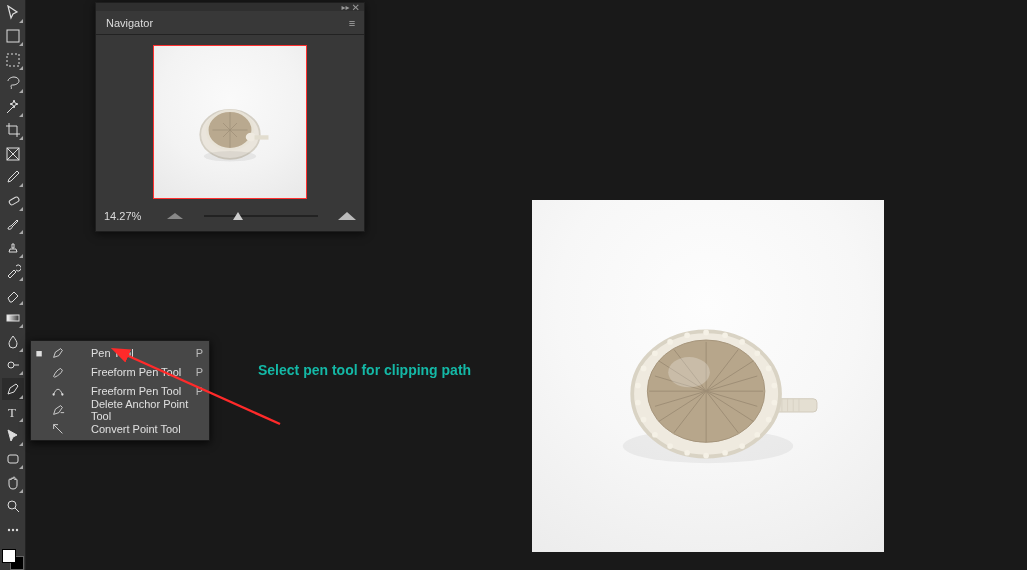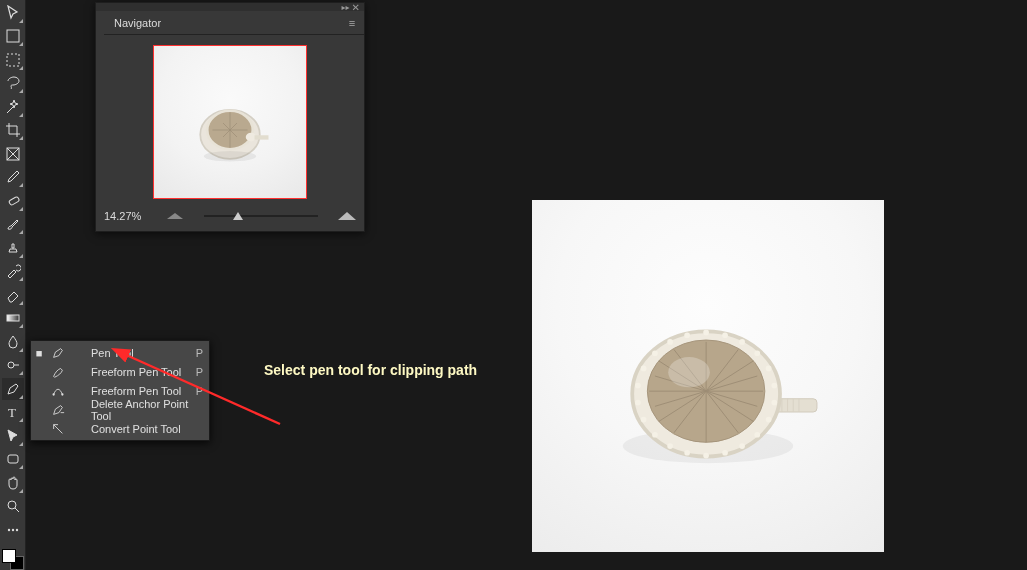--- a/index.html
+++ b/index.html
@@ -84,21 +84,20 @@
   gap: 2px;
   padding-right: 4px;
   color: #999;
   font-size: 8px;
 }
 .nav-tabs {
   display: flex;
   align-items: center;
   height: 24px;
   border-bottom: 1px solid #222;
-  margin-left: 8px;
 }
 .nav-tab {
   padding: 4px 10px;
   font-size: 11px;
   color: #ddd;
   background: #383838;
 }
 .nav-menu {
   margin-left: auto;
   width: 24px;
@@ -179,24 +178,23 @@
 .flyout-row .fi { width: 18px; display: inline-flex; justify-content: center; }
 .flyout-row .fi svg { width: 14px; height: 14px; }
 .flyout-row .lbl { flex: 1; font-size: 11px; padding-left: 18px; }
 .flyout-row .kb { color: #bbb; font-size: 11px; }
 
 
 .annotation {
   position: absolute;
   left: 258px;
   top: 362px;
-  color: #fef9c3;
+  color: #14b8a6;
   font-size: 14px;
   font-weight: 600;
-  margin-left: 6px;
 }
 .arrow-wrap {
   position: absolute;
   left: 110px;
   top: 348px;
   width: 180px;
   height: 90px;
   pointer-events: none;
 }
 

